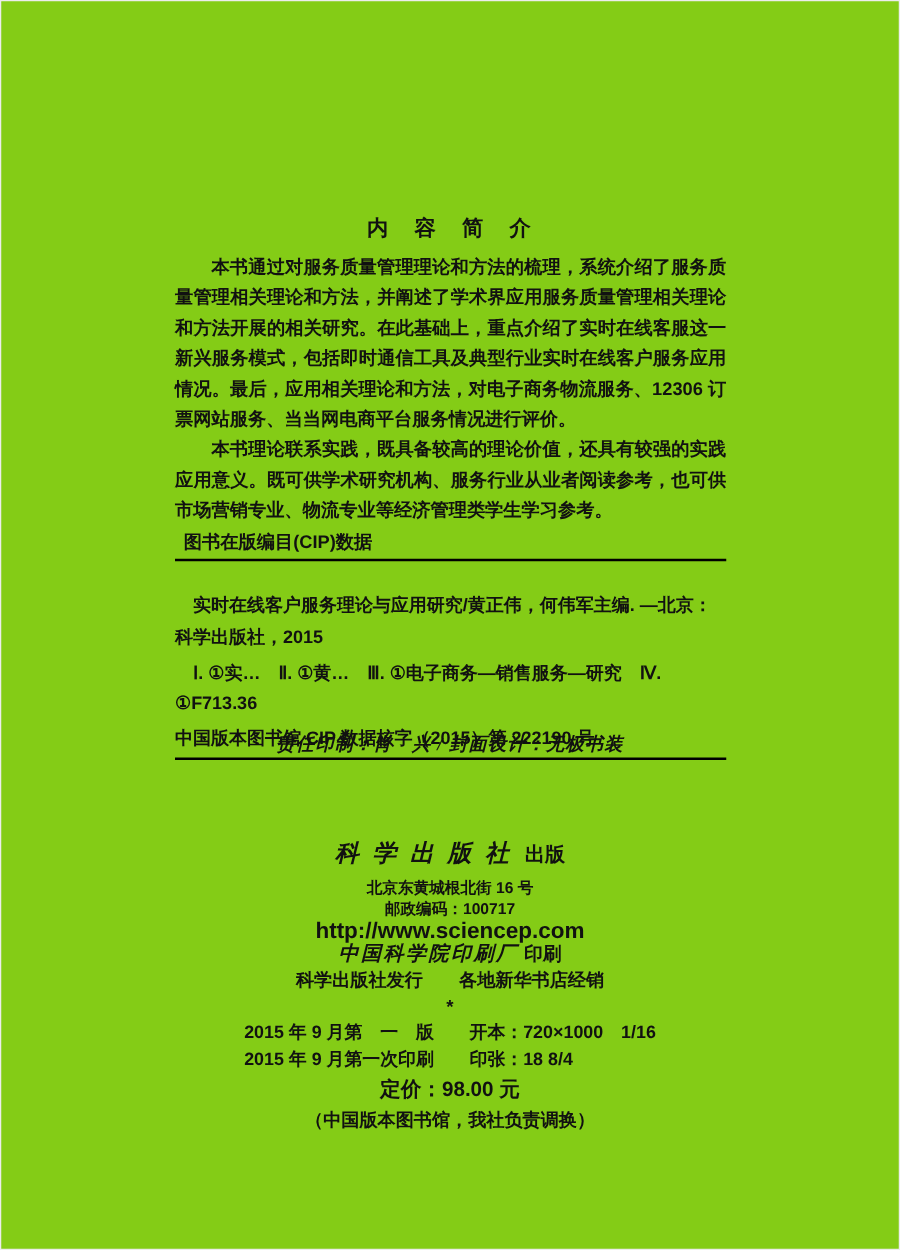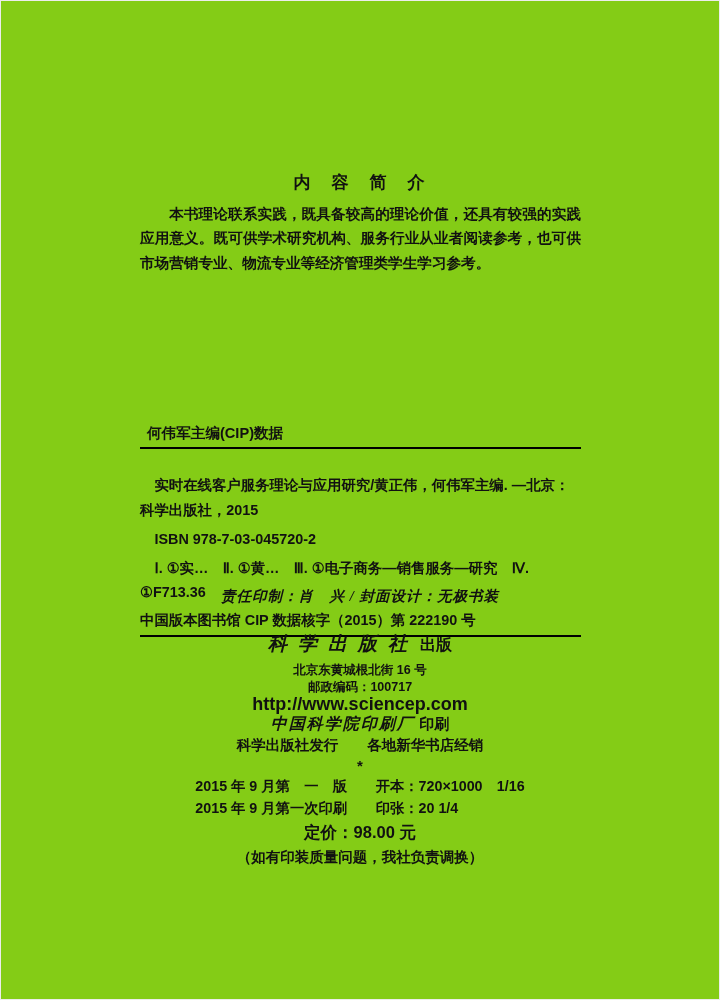--- a/index.html
+++ b/index.html
@@ -50,21 +50,21 @@
     position: absolute; top: 585px; left: 0; right: 0;
     text-align: center;
     font-family: "Liberation Serif", serif;
     font-style: italic; font-weight: 700;
     font-size: 14.5px; line-height: 23px;
     letter-spacing: 1px;
   }
 
   
   .imprint {
-    position: absolute; top: 631px; left: 0; right: 0;
+    position: absolute; top: 671px; left: 0; right: 0;
     text-align: center;
   }
   .pub-name-line { line-height: 26px; }
   .calligraphy {
     font-family: "Liberation Serif", serif;
     font-style: italic; font-weight: 700;
   }
   .pub-name { font-size: 19px; letter-spacing: 11px; margin-right: 2px; }
   .pub-verb { font-size: 16px; font-weight: 600; }
   .pub-address { font-size: 12.5px; font-weight: 600; line-height: 17px; margin-top: 4px; }
@@ -85,28 +85,28 @@
   .note { font-size: 14.5px; font-weight: 600; line-height: 22px; margin-top: 2px; }
 </style>
 </head>
 <body>
 
 <div class="page">
 
   <div class="intro-title">内　容　简　介</div>
 
   <div class="intro-block">
+    <p>本书通过对服务质量管理理论和方法的梳理，系统介绍了服务质量管理相关理论和方法，并阐述了学术界应用服务质量管理相关理论和方法开展的相关研究。在此基础上，重点介绍了实时在线客服这一新兴服务模式，包括即时通信工具及典型行业实时在线客户服务应用情况。最后，应用相关理论和方法，对电子商务物流服务、12306 订票网站服务、当当网电商平台服务情况进行评价。</p>
     <p>本书理论联系实践，既具备较高的理论价值，还具有较强的实践应用意义。既可供学术研究机构、服务行业从业者阅读参考，也可供市场营销专业、物流专业等经济管理类学生学习参考。</p>
   </div>
 
   <div class="cip-block">
-    <div class="cip-heading">何伟军主编(CIP)数据</div>
+    <div class="cip-heading">图书在版编目(CIP)数据</div>
     <hr class="rule">
     <p class="cip-entry">实时在线客户服务理论与应用研究/黄正伟，何伟军主编. —北京：科学出版社，2015</p>
-    <p class="cip-isbn">ISBN 978-7-03-045720-2</p>
     <p class="cip-class">Ⅰ. ①实…　Ⅱ. ①黄…　Ⅲ. ①电子商务—销售服务—研究　Ⅳ. ①F713.36</p>
     <p class="cip-record">中国版本图书馆 CIP 数据核字（2015）第 222190 号</p>
     <hr class="rule rule-bottom">
   </div>
 
   <div class="credits">
     <div>责任印制：肖　兴 / 封面设计：无极书装</div>
   </div>
 
   <div class="imprint">
@@ -117,20 +117,20 @@
     <div class="pub-postcode">邮政编码：100717</div>
     <div class="pub-website">http://www.sciencep.com</div>
     <div class="printer-line">
       <span class="calligraphy printer-name">中国科学院印刷厂</span> <span class="printer-verb">印刷</span>
     </div>
     <div class="distribution">科学出版社发行　　各地新华书店经销</div>
     <div class="star-divider">*</div>
     <div class="dates-wrap">
       <div class="dates">
         <div>2015 年 9 月第　一　版　　开本：720×1000　1/16</div>
-        <div>2015 年 9 月第一次印刷　　印张：20 1/4</div>
+        <div>2015 年 9 月第一次印刷　　印张：18 8/4</div>
       </div>
     </div>
     <div class="price">定价：98.00 元</div>
-    <div class="note">（如有印装质量问题，我社负责调换）</div>
+    <div class="note">（中国版本图书馆，我社负责调换）</div>
   </div>
 
 </div>
 
 </body></html>

